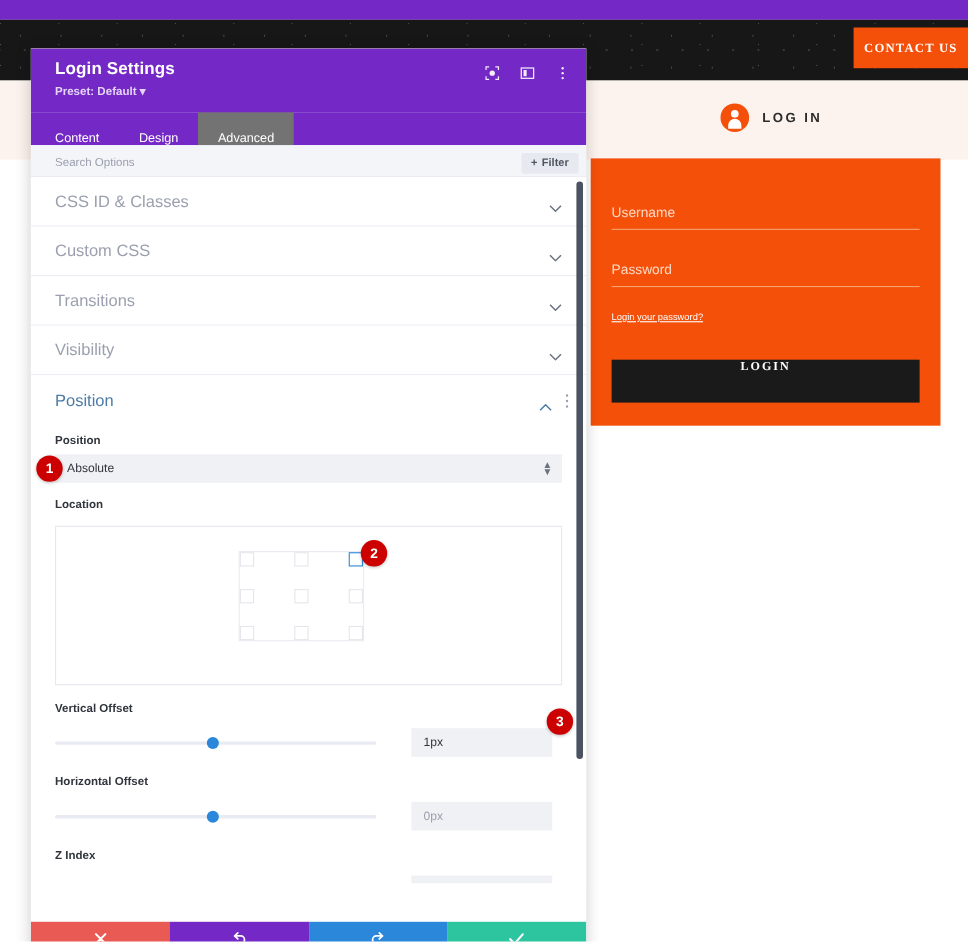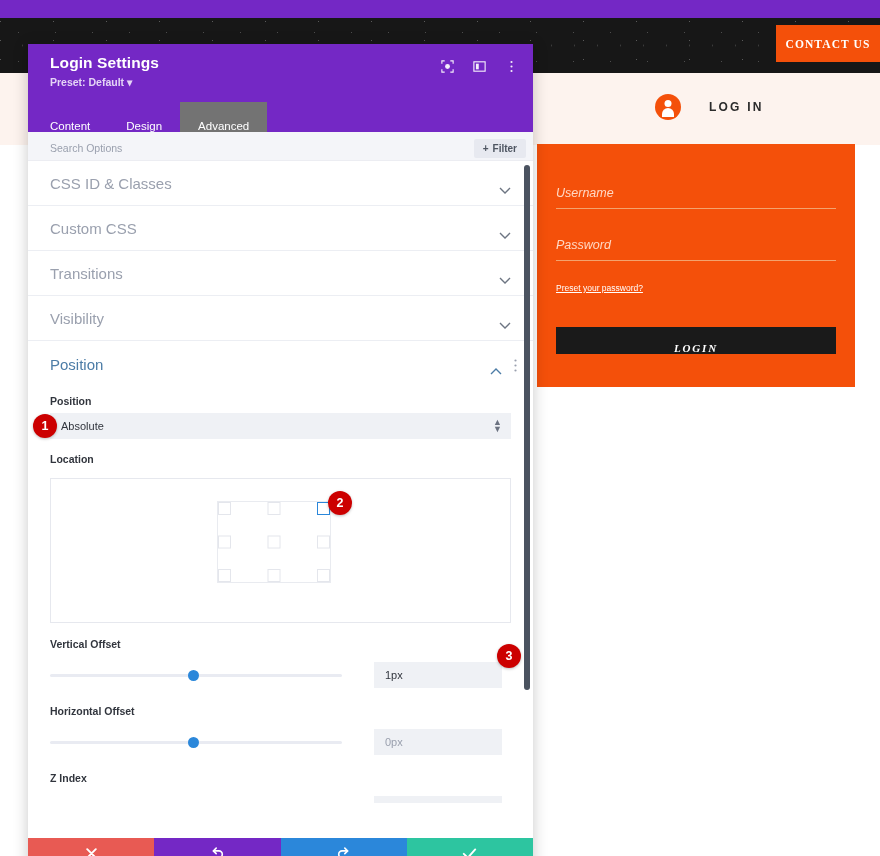--- a/index.html
+++ b/index.html
@@ -39,21 +39,21 @@
   .site-body {
     position: absolute; top: 73px; left: 0; width: 880px; height: 783px;
     background: #ffffff;
   }
   .cream-band {
     position: absolute; top: 73px; left: 0; width: 880px; height: 72px;
     background: #fdf3ee;
   }
   .login-head {
     position: absolute; top: 94px; left: 655px;
-    display: flex; align-items: center; gap: 28px;
+    display: flex; align-items: center; gap: 12px;
   }
   .login-avatar {
     width: 26px; height: 26px; border-radius: 50%;
     background: #f4500a; position: relative; flex: 0 0 auto;
   }
   .login-avatar::before {
     content: ""; position: absolute; left: 50%; top: 5.5px;
     transform: translateX(-50%);
     width: 7px; height: 7px; border-radius: 50%; background: #fff;
   }
@@ -64,35 +64,35 @@
     border-radius: 6px 6px 0 0;
   }
   .login-head-text {
     color: #2b2b2b; font-size: 12px; font-weight: 700; letter-spacing: 2.2px;
   }
   .login-card {
     position: absolute; top: 144px; left: 537px;
     width: 318px; height: 243px;
     background: #f4500a;
   }
-  .lf-field { position: absolute; left: 19px; width: 280px; font-style: italic; }
+  .lf-field { position: absolute; left: 19px; width: 280px; }
   .lf-label {
     color: #ffd8c4; font-size: 12.5px; padding-bottom: 8px; display: block;
   }
   .lf-rule { height: 1px; background: #f3a36e; width: 100%; }
   .forgot {
     position: absolute; left: 19px; top: 139px;
     color: #ffffff; font-size: 8.5px; text-decoration: underline;
   }
   .login-submit {
     position: absolute; left: 19px; top: 183px;
-    width: 280px; height: 27px; background: #1a1a1a;
+    width: 280px; height: 39px; background: #1a1a1a;
     color: #ffffff; font-family: "Liberation Serif", serif;
     font-size: 11px; font-weight: 700; letter-spacing: 1.8px;
-    display: flex; align-items: flex-end; justify-content: center; font-style: italic;
+    display: flex; align-items: flex-start; justify-content: center;
   }
 
   
   .modal {
     position: absolute; left: 28px; top: 44px;
     width: 505px; height: 824px;
     background: #ffffff;
     box-shadow: 0 2px 14px rgba(0,0,0,0.22);
     overflow: hidden;
   }
@@ -247,21 +247,21 @@
 
     <div class="login-card">
       <div class="lf-field" style="top:42px;">
         <span class="lf-label">Username</span>
         <div class="lf-rule"></div>
       </div>
       <div class="lf-field" style="top:94px;">
         <span class="lf-label">Password</span>
         <div class="lf-rule"></div>
       </div>
-      <a class="forgot" href="#">Preset your password?</a>
+      <a class="forgot" href="#">Login your password?</a>
       <div class="login-submit">
         <span>LOGIN</span>
       </div>
     </div>
   </div>
 
   <div class="modal">
 
     <div class="modal-head">
       <div class="modal-title">Login Settings</div>

